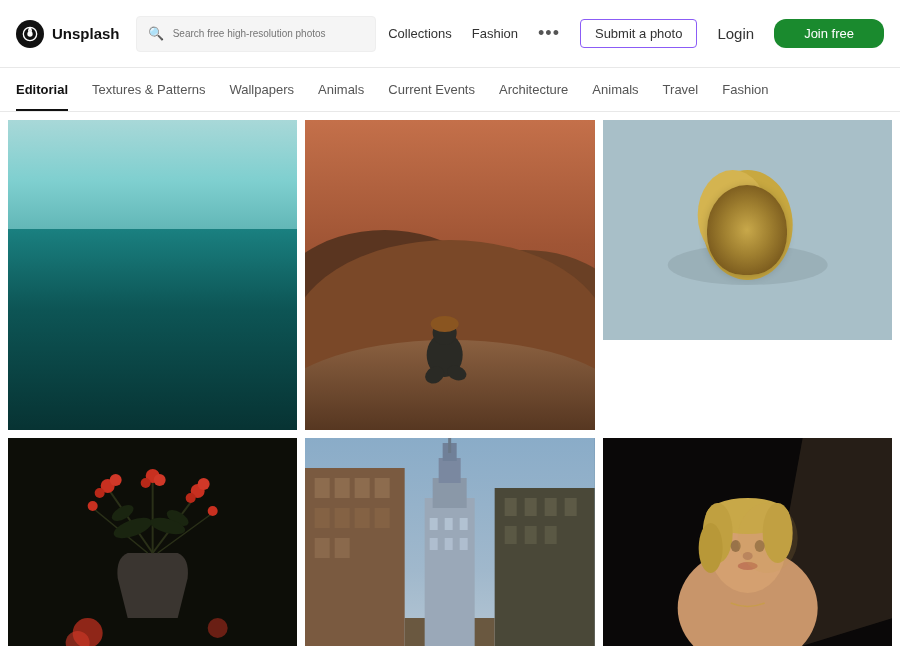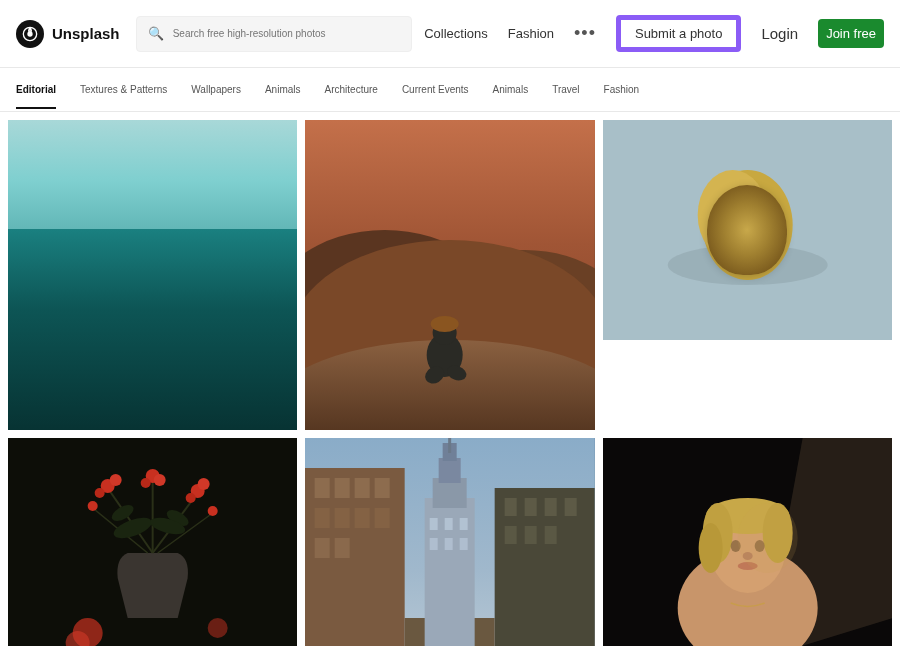--- a/index.html
+++ b/index.html
@@ -66,58 +66,58 @@
       cursor: pointer;
       text-decoration: none;
     }
     .nav-dots {
       font-size: 18px;
       color: #555;
       cursor: pointer;
       letter-spacing: 1px;
     }
     .btn-submit {
-      border: 5px solid #8b5cf6;
+      border: 1px solid #8b5cf6;
       background: #fff;
       border-radius: 4px;
       padding: 6px 14px;
       font-size: 13px;
       cursor: pointer;
       color: #333;
     }
     .btn-login {
       background: transparent;
       border: none;
       font-size: 15px;
       cursor: pointer;
       color: #333;
     }
     .btn-join {
       background: #1a8a2e;
       color: #fff;
       border: none;
-      border-radius: 4px;
-      padding: 7px 8px;
+      border-radius: 12px;
+      padding: 7px 30px;
       font-size: 13px;
       cursor: pointer;
       font-weight: 500;
     }
 
     
     .cat-nav {
       display: flex;
       align-items: center;
       padding: 0 16px;
       height: 44px;
       border-bottom: 1px solid #e8e8e8;
       gap: 24px;
       overflow: hidden;
     }
     .cat-item {
-      font-size: 10px;
+      font-size: 13px;
       color: #555;
       cursor: pointer;
       white-space: nowrap;
       padding-bottom: 12px;
       padding-top: 12px;
       border-bottom: 2px solid transparent;
       margin-bottom: -1px;
     }
     .cat-item.active {
       color: #111;
@@ -222,22 +222,22 @@
     <button class="btn-login">Login</button>
     <button class="btn-join">Join free</button>
   </nav>
 </header>
 
 <nav class="cat-nav">
   <span class="cat-item active">Editorial</span>
   <span class="cat-item">Textures &amp; Patterns</span>
   <span class="cat-item">Wallpapers</span>
   <span class="cat-item">Animals</span>
+  <span class="cat-item">Current Events</span>
   <span class="cat-item">Architecture</span>
-  <span class="cat-item">Current Events</span>
   <span class="cat-item">Animals</span>
   <span class="cat-item">Travel</span>
   <span class="cat-item">Fashion</span>
 
 </nav>
 
 <div class="photo-grid">
 
   <div class="photo-item photo-tall photo-1">
     

